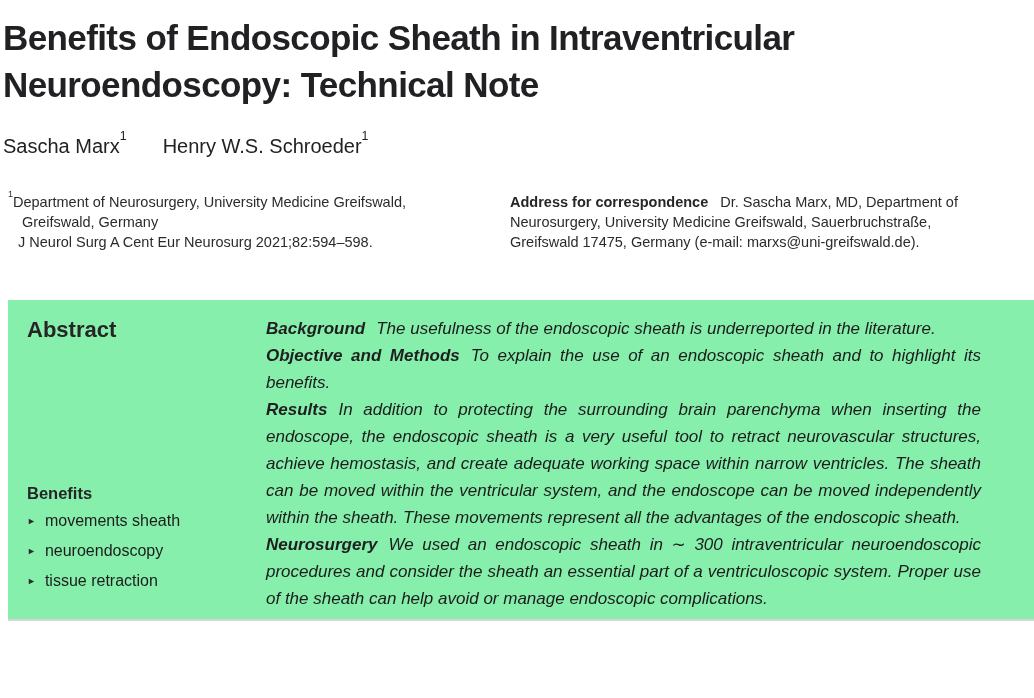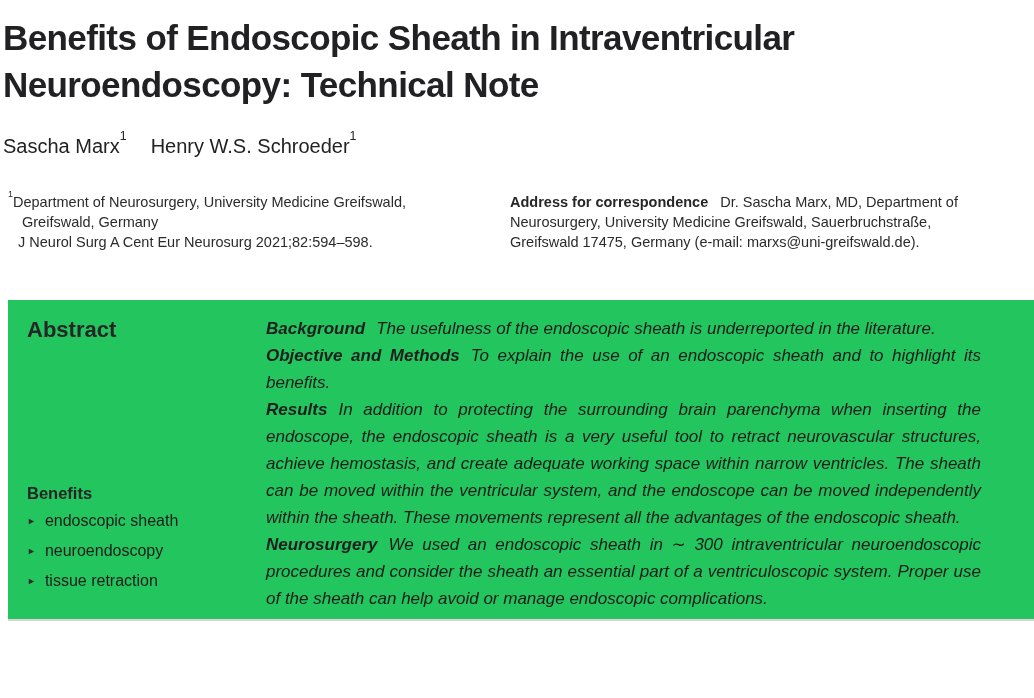--- a/index.html
+++ b/index.html
@@ -17,21 +17,21 @@
     font-size: 35px;
     line-height: 47px;
     font-weight: 600;
     letter-spacing: -0.6px;
     color: #212124;
     max-width: 930px;
   }
   .authors-row {
     margin-top: 27px;
     display: flex;
-    gap: 24px;
+    gap: 36px;
     font-size: 20px;
     color: #222;
   }
   .author sup, .affiliation sup {
     font-size: 0.62em;
     position: relative;
     top: -0.45em;
     line-height: 0;
   }
 
@@ -53,21 +53,21 @@
   .info-right { margin-left: 50px; width: 478px; }
   .correspondence strong { font-weight: 700; margin-right: 12px; color: #262626; }
 
   
   .abstract-panel {
     position: absolute;
     left: 8px;
     right: 0;
     top: 300px;
     height: 321px;
-    background: #22c55e;
+    background: #86efac;
     border-bottom: 2px solid #d6d6d6;
     display: flex;
   }
   .panel-left {
     flex: 0 0 250px;
     padding: 17px 0 22px 19px;
     display: flex;
     flex-direction: column;
     justify-content: space-between;
   }
@@ -141,21 +141,21 @@
   <section class="abstract-panel">
 
     <div class="panel-left">
       <h2 class="abstract-heading">Abstract</h2>
 
       <div class="keywords-block">
         <h3 class="keywords-heading">Benefits</h3>
         <ul class="keywords-list">
           <li class="keyword-item">
               <span class="keyword-arrow">►</span>
-              <span>endoscopic sheath</span>
+              <span>movements sheath</span>
             </li>
           <li class="keyword-item">
               <span class="keyword-arrow">►</span>
               <span>neuroendoscopy</span>
             </li>
           <li class="keyword-item">
               <span class="keyword-arrow">►</span>
               <span>tissue retraction</span>
             </li>
         </ul>

